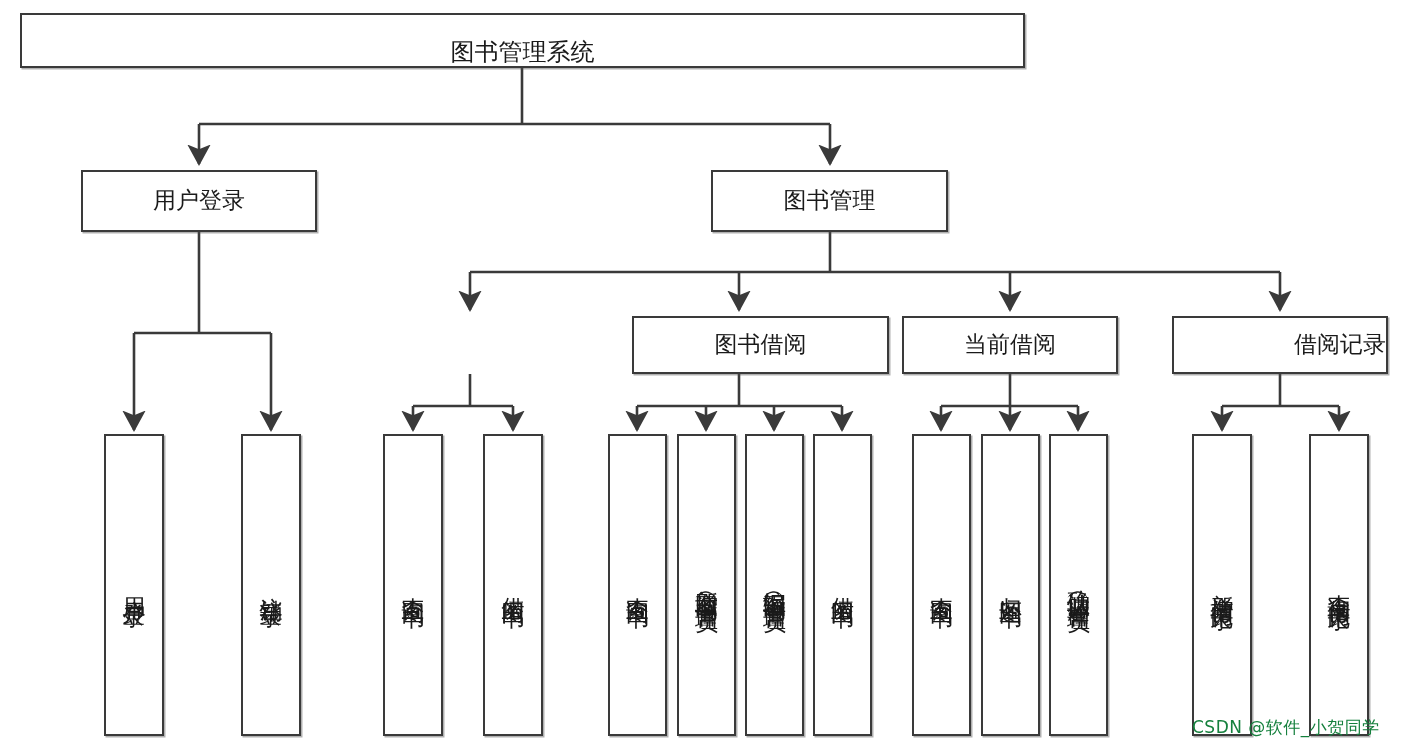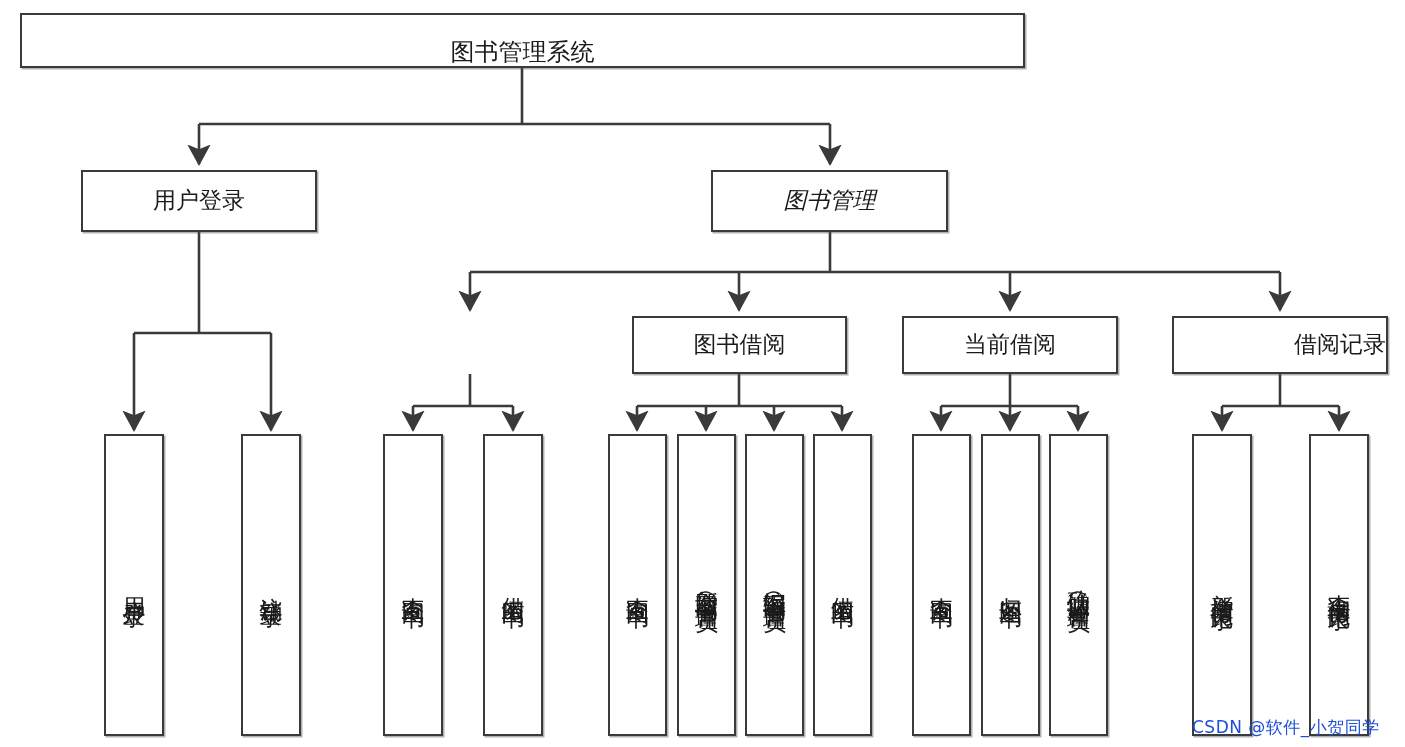--- a/index.html
+++ b/index.html
@@ -61,21 +61,21 @@
     font-size: 23px;
     line-height: 1.0;
     letter-spacing: 3px;
     white-space: nowrap;
     height: auto;
     max-height: 268px;
   }
   .watermark {
     position: absolute;
     font-size: 17px;
-    color: #1d4ed8;
+    color: #15803d;
     white-space: nowrap;
     letter-spacing: 0.5px;
   }
 </style>
 </head>
 <body>
 
 <div id="canvas">
 
   <svg class="wires" viewBox="0 0 1405 747">
@@ -128,25 +128,25 @@
     </g>
   </svg>
 
   <div class="node h root" style="left:20px; top:13px; width:1005px; height:55px;align-items:flex-end;">
     <span class="label">图书管理系统</span>
   </div>
 
   <div class="node h" style="left:81px; top:170px; width:236px; height:62px;">
     <span class="label">用户登录</span>
   </div>
-  <div class="node h" style="left:711px; top:170px; width:237px; height:62px;font-style:italic;">
+  <div class="node h" style="left:711px; top:170px; width:237px; height:62px;">
     <span class="label">图书管理</span>
   </div>
 
-  <div class="node h" style="left:632px; top:316px; width:215px; height:58px;">
+  <div class="node h" style="left:632px; top:316px; width:257px; height:58px;">
     <span class="label">图书借阅</span>
   </div>
   <div class="node h" style="left:902px; top:316px; width:216px; height:58px;">
     <span class="label">当前借阅</span>
   </div>
   <div class="node h" style="left:1172px; top:316px; width:216px; height:58px;justify-content:flex-end;">
     <span class="label">借阅记录</span>
   </div>
 
   <div class="node v" style="left:104px; top:434px; width:60px; height:302px;">

